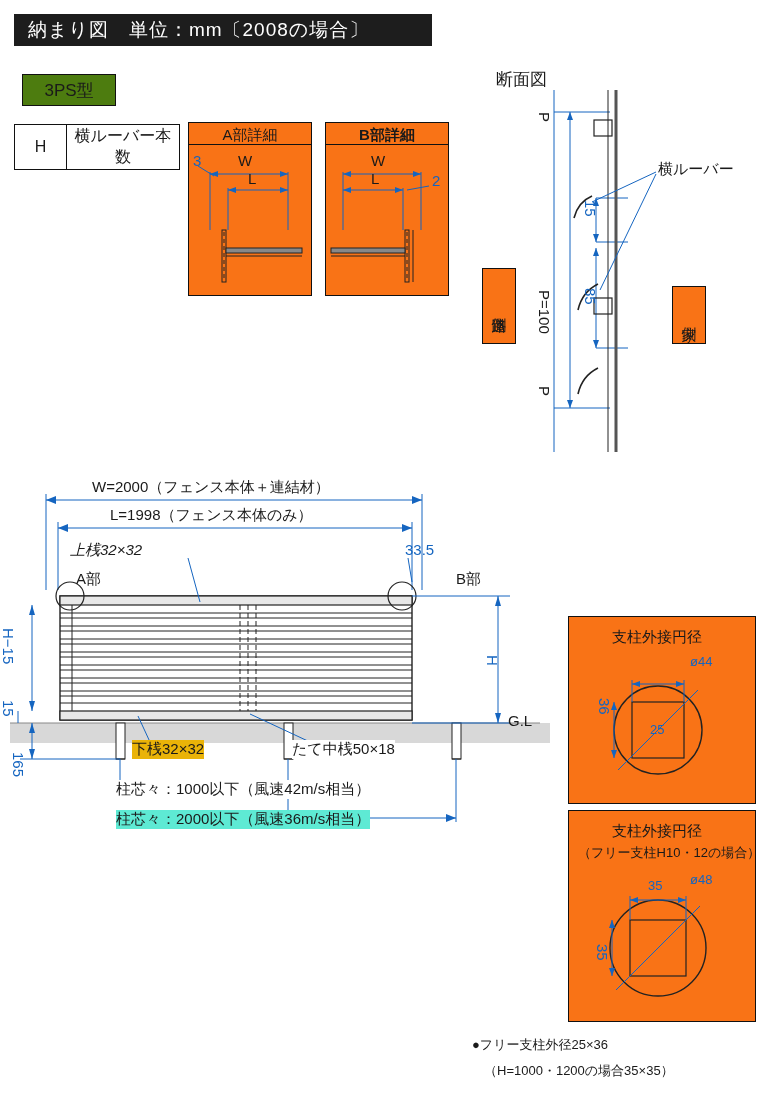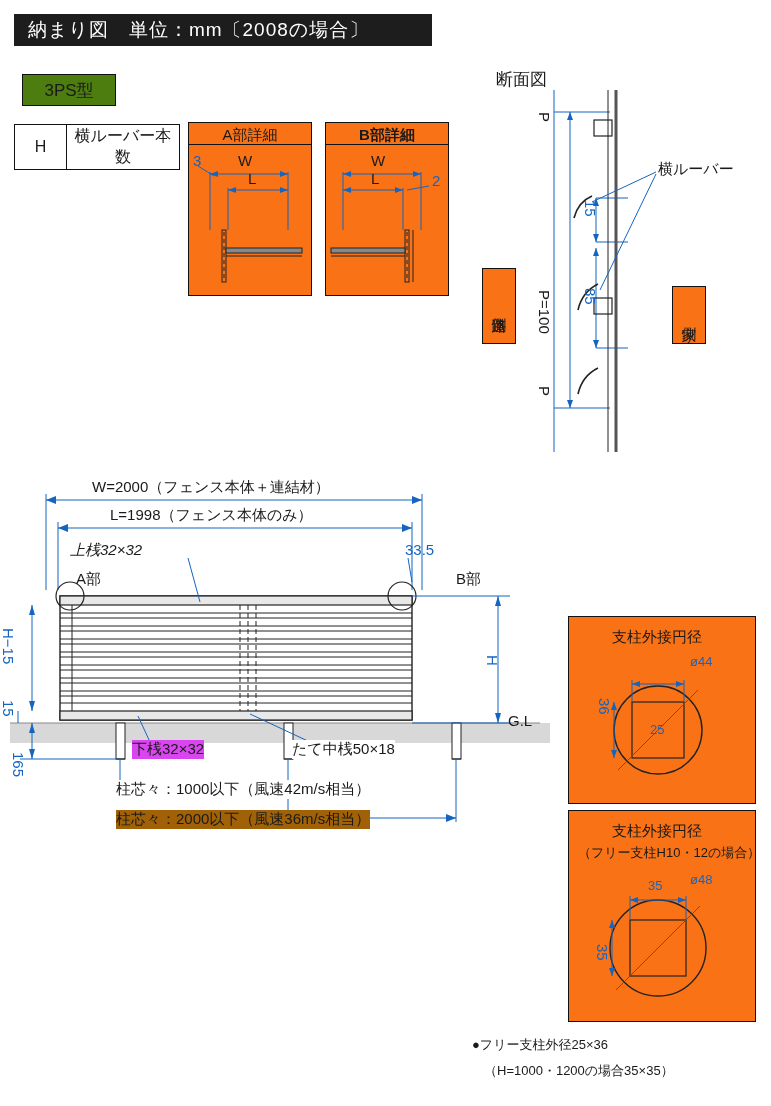--- a/index.html
+++ b/index.html
@@ -234,24 +234,24 @@
 <div class="abs lbl" style="left:110px;top:506px;">L=1998（フェンス本体のみ）</div>
 <div class="abs lbl" style="left:70px;top:541px;font-style:italic;">上桟32×32</div>
 <div class="abs lbl blue" style="left:405px;top:541px;">33.5</div>
 <div class="abs lbl" style="left:76px;top:570px;">A部</div>
 <div class="abs lbl" style="left:415px;top:570px;margin-left:41px;">B部</div>
 <div class="abs vertn blue" style="left:0px;top:628px;">H−15</div>
 <div class="abs vertn blue" style="left:0px;top:700px;">15</div>
 <div class="abs vertn blue" style="left:484px;top:655px;">H</div>
 <div class="abs lbl" style="left:508px;top:712px;">G.L</div>
 <div class="abs vertn blue" style="left:10px;top:752px;">165</div>
-<div class="abs lbl" style="left:132px;top:740px;background:#d946ef;">下桟32×32</div>
+<div class="abs lbl" style="left:132px;top:740px;background:#eab308;">下桟32×32</div>
 <div class="abs lbl" style="left:292px;top:740px;background:#fff;">たて中桟50×18</div>
 <div class="abs lbl" style="left:116px;top:780px;background:#fff;">柱芯々：1000以下（風速42m/s相当）</div>
-<div class="abs lbl" style="left:116px;top:810px;background:#a16207;">柱芯々：2000以下（風速36m/s相当）</div>
+<div class="abs lbl" style="left:116px;top:810px;background:#5eead4;">柱芯々：2000以下（風速36m/s相当）</div>
 
 <div class="abs panel" style="left:568px;top:616px;width:186px;height:186px;"></div>
 <div class="abs lbl" style="left:612px;top:628px;">支柱外接円径</div>
 <svg class="abs" style="left:568px;top:650px;" width="186" height="152">
   <circle cx="90" cy="80" r="44" fill="none" stroke="#222" stroke-width="1.4"></circle>
   <rect x="64" y="52" width="52" height="56" fill="none" stroke="#222" stroke-width="1.2"></rect>
   <line x1="50" y1="120" x2="130" y2="40" stroke="#1565c0" stroke-width="1"></line>
   <line x1="64" y1="34" x2="116" y2="34" stroke="#1565c0" stroke-width="1"></line>
   <polygon points="64,34 72,31 72,37" fill="#1565c0"></polygon>
   <polygon points="116,34 108,31 108,37" fill="#1565c0"></polygon>

